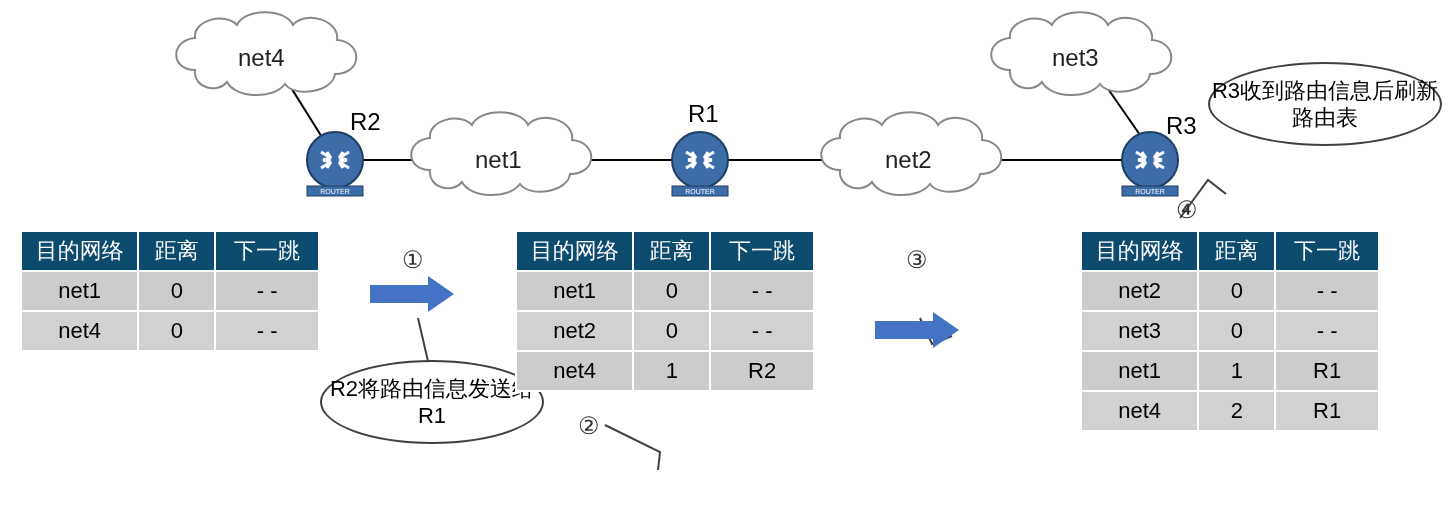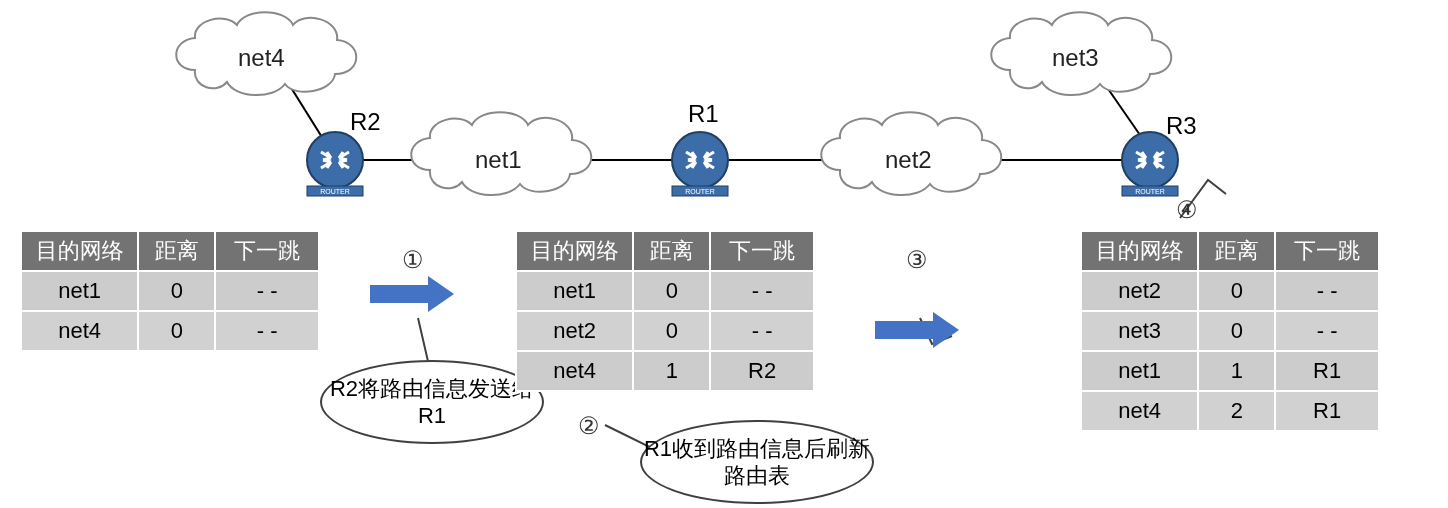--- a/index.html
+++ b/index.html
@@ -1,20 +1,20 @@
 <!DOCTYPE html>
 <html><head>
 <meta charset="utf-8">
 <style>
   html,body{margin:0;padding:0;font-family:"Microsoft YaHei",Arial,sans-serif;background:#fff;}
   .stage{position:relative;width:1172px;height:508px;}
   .abs{position:absolute;}
   
   table.rt{border-collapse:collapse;table-layout:fixed;}
-  table.rt th{background:#737373;color:#fff;font-weight:500;font-size:22px;border:2px solid #fff;padding:4px 4px;text-align:center;}
+  table.rt th{background:#0c4a6e;color:#fff;font-weight:500;font-size:22px;border:2px solid #fff;padding:4px 4px;text-align:center;}
   table.rt td{background:#ccc;font-size:22px;border:2px solid #fff;padding:6px 4px;text-align:center;}
   table.rt tr:nth-child(odd) td{background:#d1d1d1;}
   
   .circ{font-size:24px;color:#333;}
   
   .arrow{width:86px;height:36px;position:relative;}
   .arrow .shaft{position:absolute;left:0;top:9px;height:18px;width:60px;background:#4472c4;}
   .arrow .head{position:absolute;left:58px;top:0;width:0;height:0;border-top:18px solid transparent;border-bottom:18px solid transparent;border-left:26px solid #4472c4;}
   
   .bubble{border:2px solid #404040;border-radius:50%;background:#fff;text-align:center;font-size:22px;line-height:1.25;display:flex;align-items:center;justify-content:center;}
@@ -139,23 +139,20 @@
     </tr>
     <tr>
       <td>net4</td>
       <td>1</td>
       <td>R2</td>
     </tr>
   </tbody>
     </table>
 
   <div class="abs circ" style="left:578px;top:412px">②</div>
-  <div class="abs bubble" style="left:640px;top:420px;width:230px;height:80px">
-    <span>R1收到路由信息后刷新路由表</span>
-  </div>
 
   <div class="abs circ" style="left:906px;top:246px">③</div>
   <div class="abs arrow" style="left:875px;top:276px">
     <div class="shaft"></div>
       <div class="head"></div>
   </div>
 
   <table class="rt abs" style="left:1080px;top:230px;width:300px">
     <tbody>
         <tr>
@@ -180,14 +177,17 @@
     </tr>
     <tr>
       <td>net4</td>
       <td>2</td>
       <td>R1</td>
     </tr>
   </tbody>
     </table>
 
   <div class="abs circ" style="left:1176px;top:196px">④</div>
+  <div class="abs bubble" style="left:1208px;top:62px;width:230px;height:80px">
+    <span>R3收到路由信息后刷新路由表</span>
+  </div>
 
 </div>
 
 </body></html>

